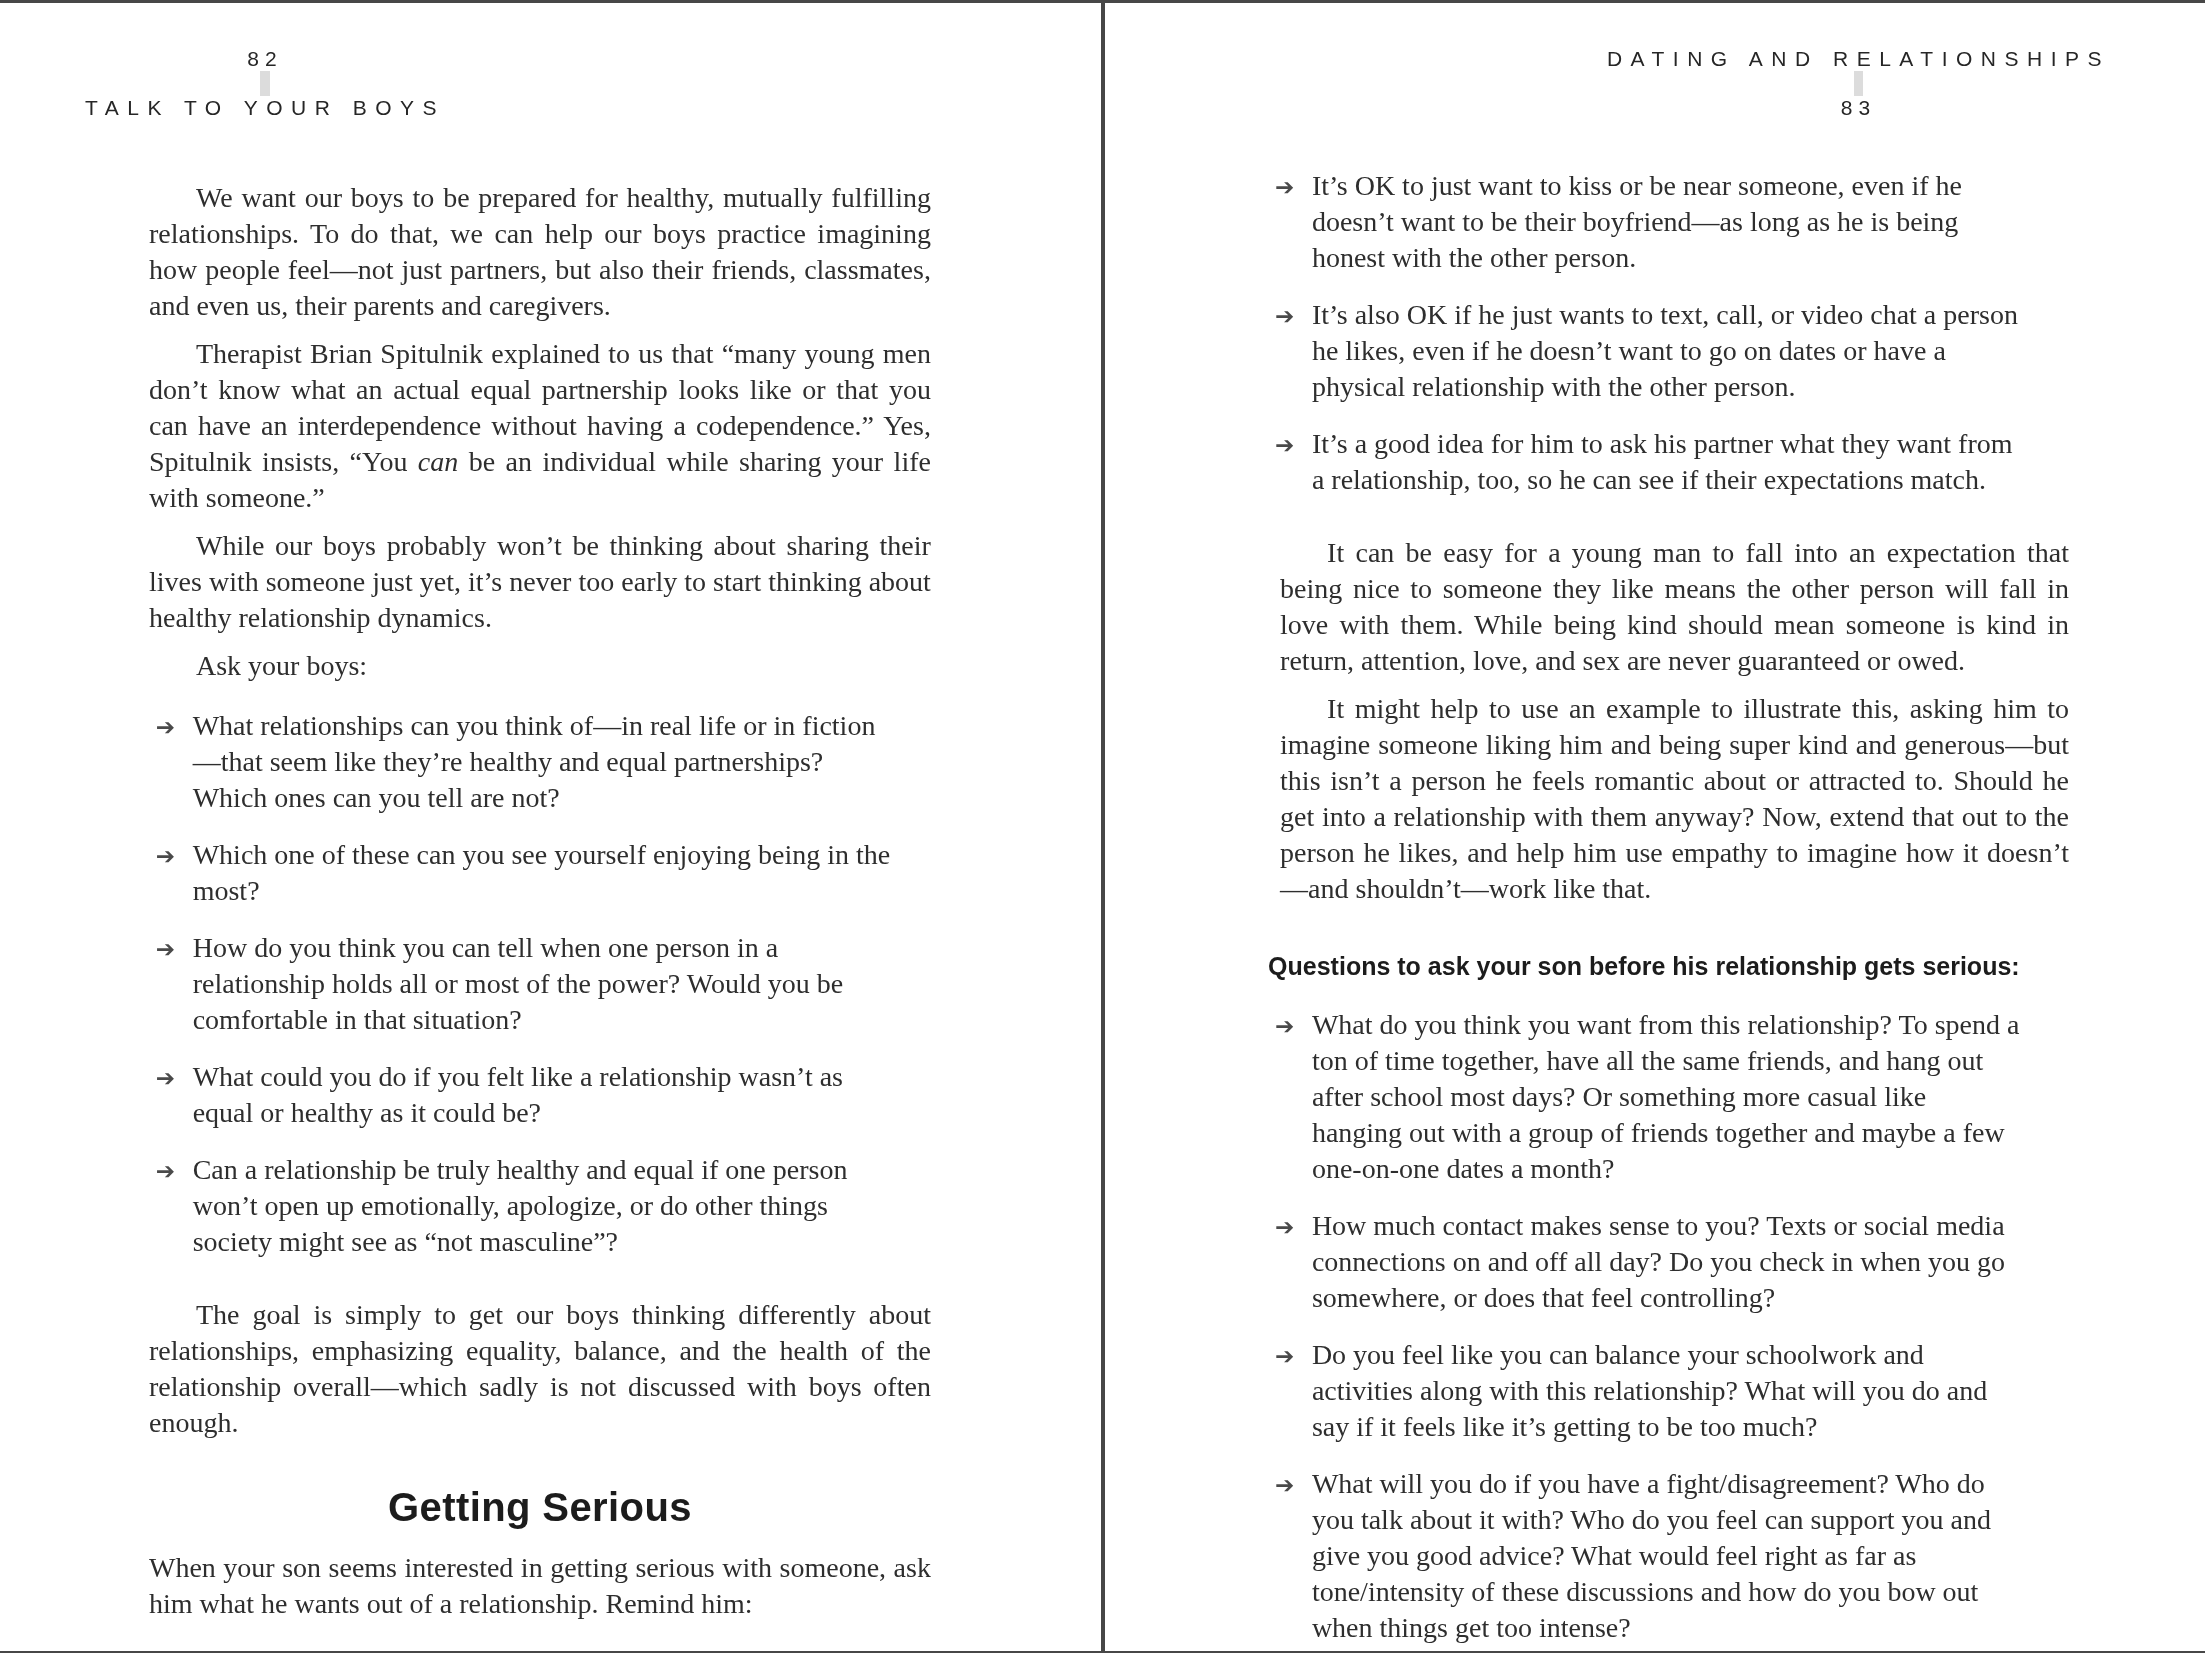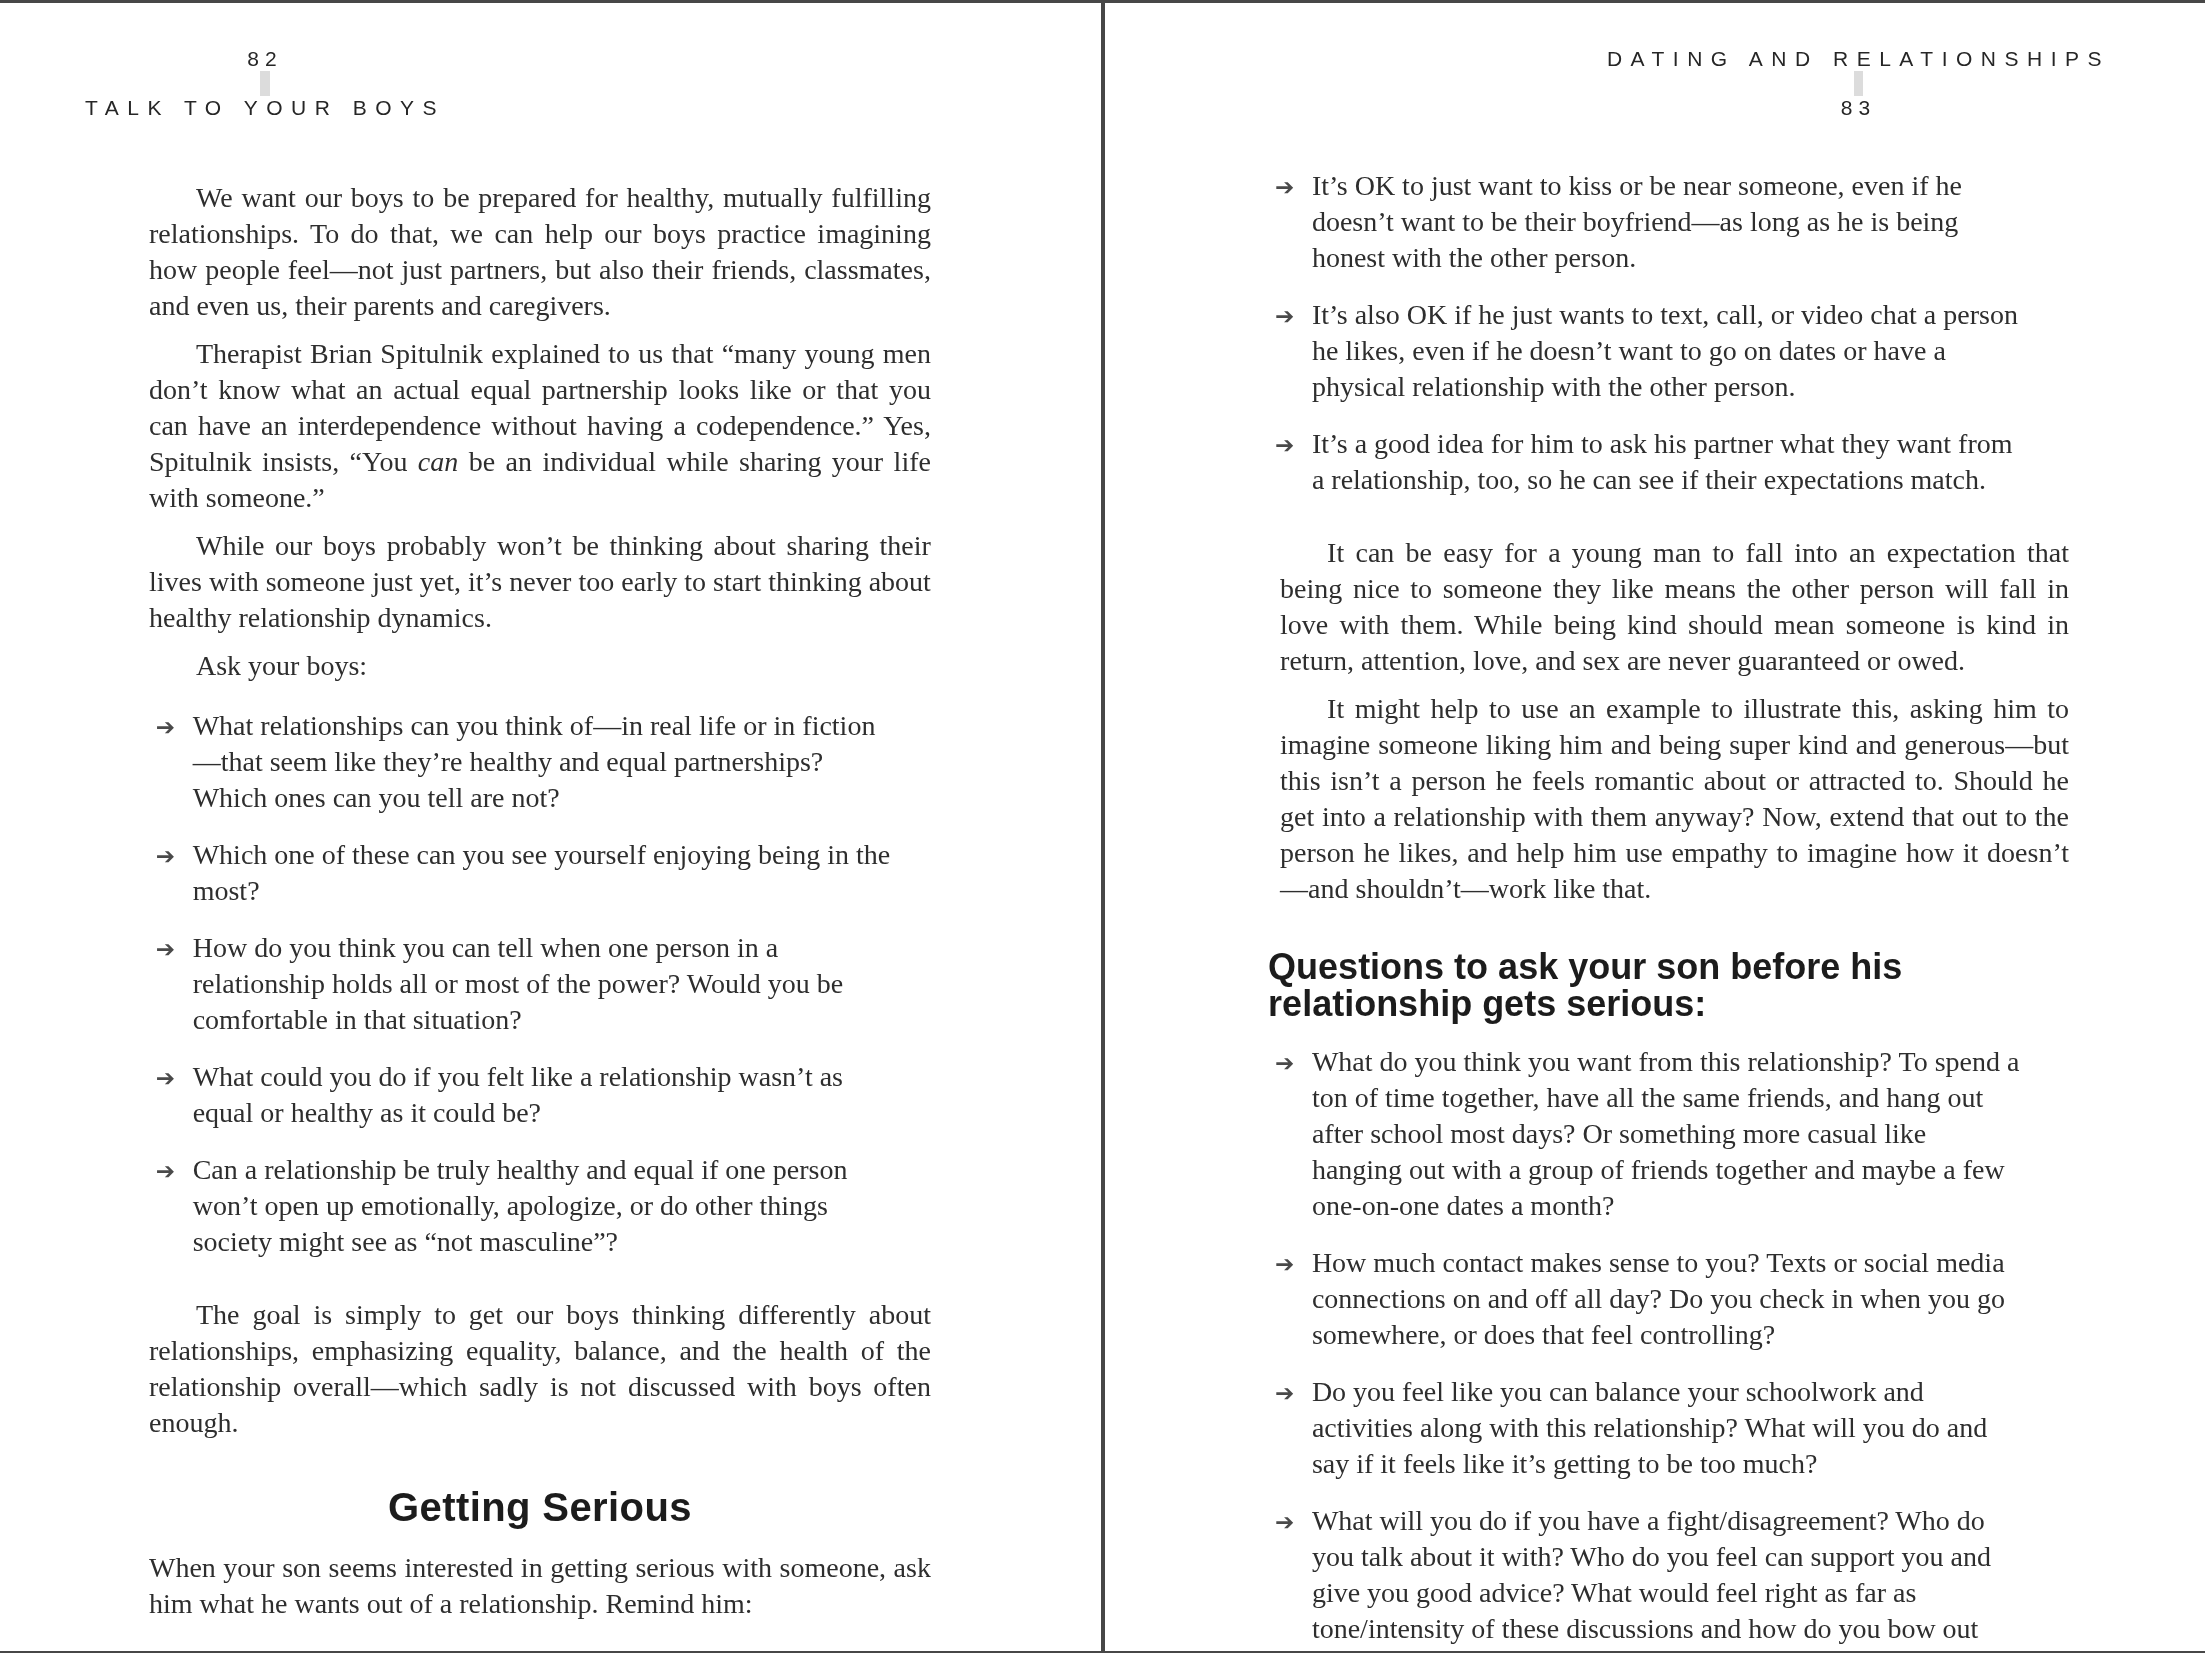--- a/index.html
+++ b/index.html
@@ -53,21 +53,21 @@
     font-family:"DejaVu Sans",sans-serif;font-size:23px;color:#4a4a4a;
   }
 
   .section-heading{
     font-family:"Liberation Sans","DejaVu Sans",sans-serif;font-weight:700;
     font-size:40px;line-height:1.12;color:var(--heading);
     margin:44px 0 20.4px 0;letter-spacing:0.4px;text-align:center;
   }
   .question-heading{
     font-family:"Liberation Sans","DejaVu Sans",sans-serif;font-weight:700;
-    font-size:36px;line-height:37px;color:var(--heading);
+    font-size:25px;line-height:37px;color:var(--heading);
     margin:41px 0 22px 0;
   }
   em{font-style:italic;}
 </style>
 </head>
 <body>
 
 <div class="spread">
 
   <section class="page left">

